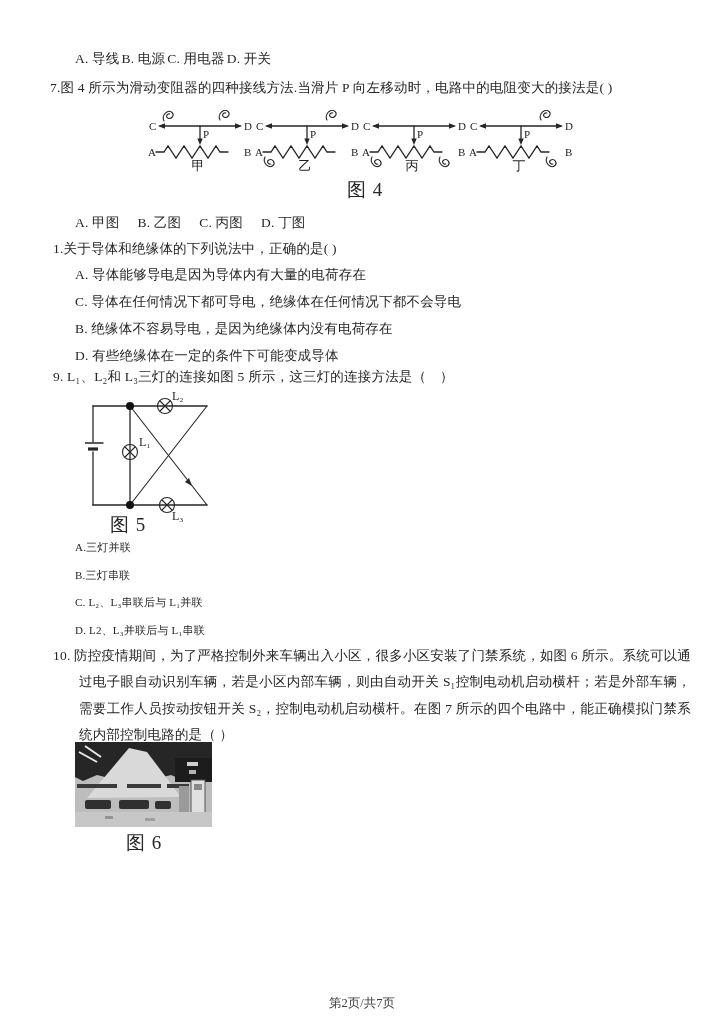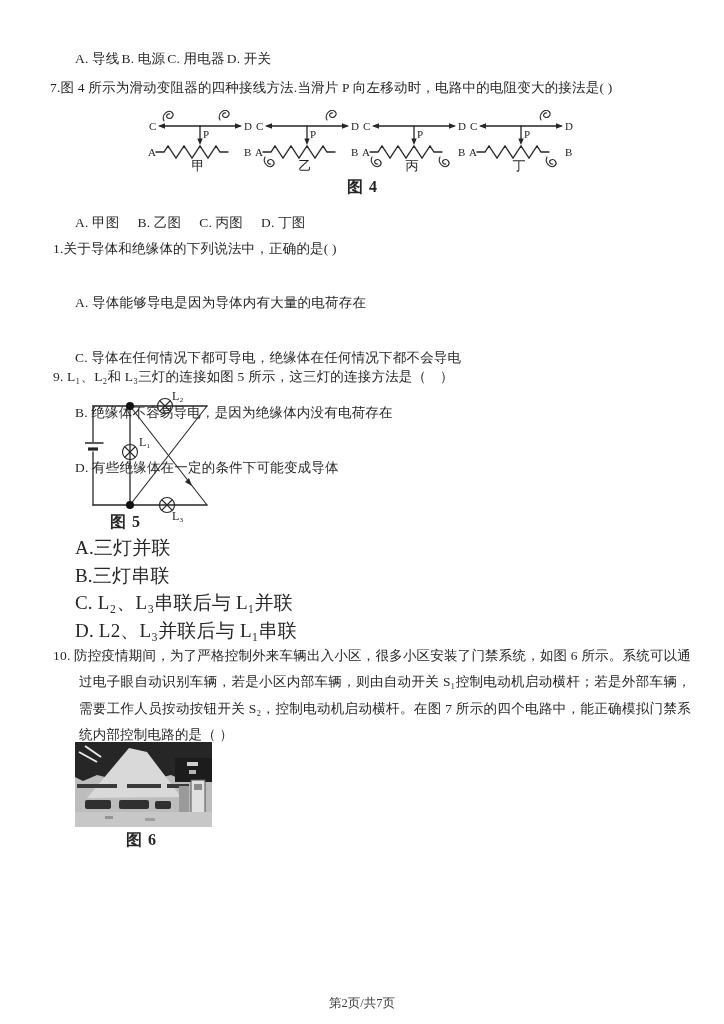--- a/index.html
+++ b/index.html
@@ -6,27 +6,27 @@
   body{
     width:724px;height:1024px;background:#ffffff;position:relative;
     font-family:"Liberation Serif","DejaVu Serif",serif;
     color:#262626;overflow:hidden;
   }
   .abs{position:absolute;}
   .stem{font-size:13.5px;white-space:nowrap;letter-spacing:0.2px;}
   .inline-opts{display:flex;font-size:13.5px;letter-spacing:0.2px;}
   .gap13{column-gap:2px;}
   .gap16{column-gap:18px;}
-  .optcol div{font-size:13.5px;line-height:27px;letter-spacing:0.2px;margin-top:28px;}
-  .optcol2 div{font-size:19px;line-height:27.5px;letter-spacing:0.2px;}
+  .optcol div{font-size:13.5px;line-height:27px;letter-spacing:0.2px;}
+  .optcol2 div{font-size:11px;line-height:27.5px;letter-spacing:0.2px;}
   .para{
     font-size:13.5px;line-height:26.4px;width:612px;text-align:justify;
     padding-left:26px;text-indent:-26px;letter-spacing:0.2px;
   }
-  .caption{font-size:16px;letter-spacing:1px;font-weight:bold;}
+  .caption{font-size:19px;letter-spacing:1px;}
   .footer{font-size:12.5px;color:#3a3a3a;text-align:center;left:0;right:0;font-family:Liberation Serif, serif;}
   .fig-row{display:flex;column-gap:3px;}
   svg .ln{stroke:#262626;stroke-width:1.3;fill:none;stroke-linecap:round;}
   svg .thin{stroke:#262626;stroke-width:1.1;fill:none;stroke-linecap:round;}
   svg text{font-family:"Liberation Serif","DejaVu Serif",serif;fill:#1d1d1d;}
   svg .term{font-size:11px;}
   svg .cn{font-size:13px;}
   svg .lamp-label{font-size:12px;}
   .curl{display:none;}
 </style>

